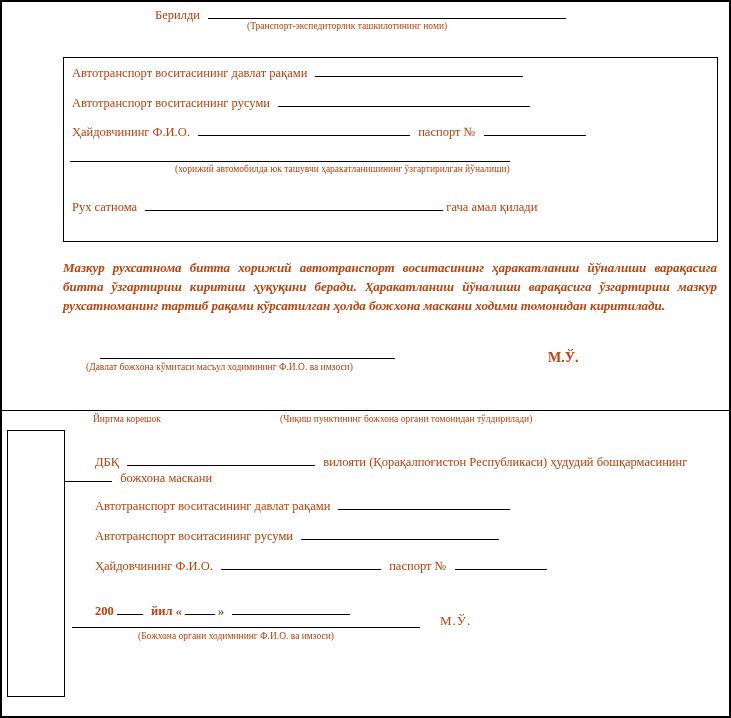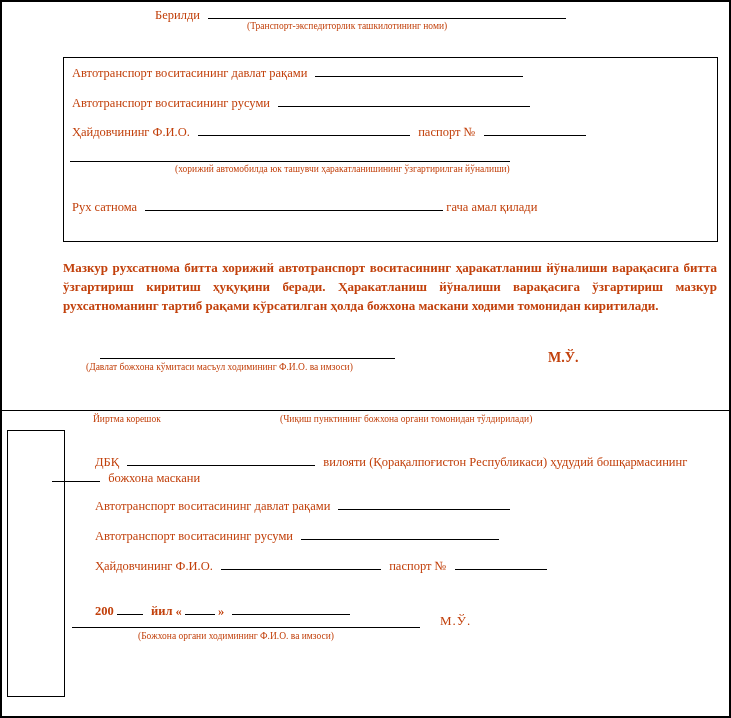--- a/index.html
+++ b/index.html
@@ -10,21 +10,21 @@
     background:#fff; border:2px solid #000;
     font-family:"Liberation Serif", serif; color:#c2410c; overflow:hidden;
   }
   .abs { position:absolute; }
   .t { font-size:12.5px; line-height:15px; white-space:nowrap; }
   .cap { font-size:9.5px; line-height:11px; white-space:nowrap; }
   .bl { display:inline-block; border-bottom:1px solid #000; height:12px; vertical-align:baseline; }
   .line { position:absolute; border-bottom:1px solid #000; height:0; }
   .box { position:absolute; border:1px solid #000; background:#fff; }
   .note {
-    font-size:13px; font-weight:bold; 
+    font-size:13px; font-weight:bold; font-style:italic;
     text-align:justify; line-height:19px;
   }
   .stamp { font-weight:bold; font-size:14px; }
   .stamp2 { font-size:13px; letter-spacing:1px; }
   .bold { font-weight:bold;margin-top:16px; }
   .gap { margin-left:5px; }
 </style>
 </head>
 <body>
 
@@ -76,21 +76,21 @@
 
   <div class="box" style="left:5px; top:428px; width:58px; height:267px;">
     
   </div>
 
   <div class="abs t" style="left:93px; top:446px;margin-top:6px;">
     <span>ДБҚ</span>
     <span class="bl gap" style="width:188px;"></span>
     <span class="gap">вилояти (Қорақалпоғистон Республикаси) ҳудудий бошқармасининг</span>
   </div>
-  <div class="abs t" style="left:50px; top:468px;">
+  <div class="abs t" style="left:62px; top:468px;">
     <span class="bl" style="width:48px;"></span>
     <span class="gap">божхона маскани</span>
   </div>
 
   <div class="abs t" style="left:93px; top:496px;">
     <span>Автотранспорт воситасининг давлат рақами</span>
     <span class="bl gap" style="width:172px;"></span>
   </div>
 
   <div class="abs t" style="left:93px; top:526px;">

